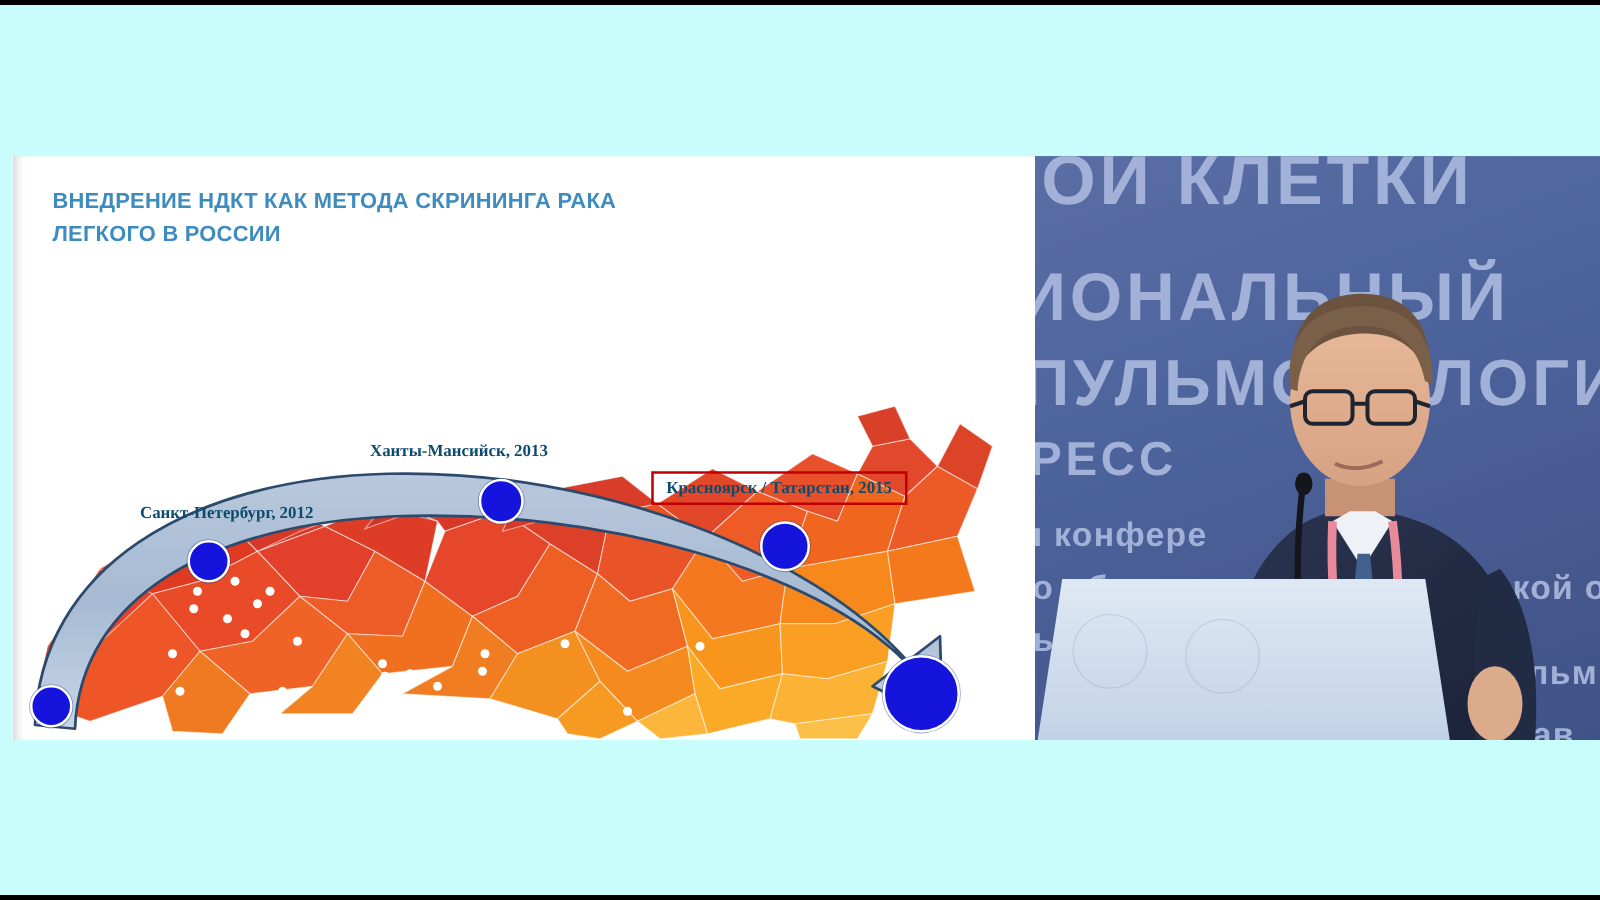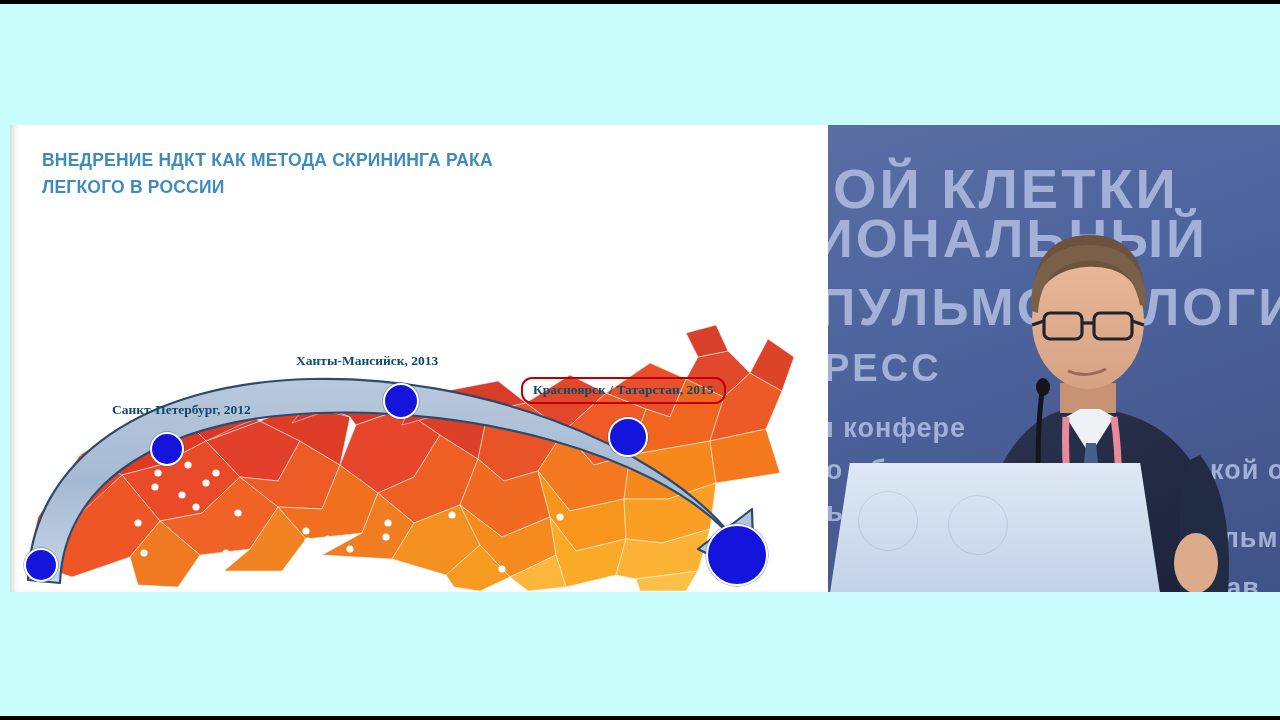--- a/index.html
+++ b/index.html
@@ -105,21 +105,21 @@
     background: linear-gradient(160deg, #5a6ea4 0%, #4d639c 40%, #46598f 75%, #3f5388 100%);
   }
   .wall-text {
     position: absolute;
     color: #aab8dd;
     font-family: "Liberation Sans", sans-serif;
     font-weight: bold;
     white-space: nowrap;
     opacity: .92;
   }
-  #wall-1 { left: 5px;  top: -14px; font-size: 56px; letter-spacing: 3px; margin-top: 45px; }
+  #wall-1 { left: 5px;  top: -14px; font-size: 56px; letter-spacing: 3px; }
   #wall-2 { left: -14px; top: 82px;  font-size: 54px; letter-spacing: 3px; }
   #wall-3 { left: -10px; top: 152px; font-size: 52px; letter-spacing: 3px; }
   #wall-4 { left: -4px;  top: 222px; font-size: 38px; letter-spacing: 3px; }
   #wall-5 { left: -10px; top: 288px; font-size: 27px; letter-spacing: 1px; font-weight: bold; }
   #wall-6 { left: -16px; top: 330px; font-size: 27px; letter-spacing: 1px; }
   #wall-7 { left: -20px; top: 372px; font-size: 27px; letter-spacing: 1px; }
   #wall-8 { left: 382px; top: 330px; font-size: 27px; letter-spacing: 1px; }
   #wall-9 { left: 378px; top: 398px; font-size: 27px; letter-spacing: 1px; }
   #wall-10 { left: 378px; top: 448px; font-size: 27px; letter-spacing: 1px; }
   
@@ -271,21 +271,21 @@
     <div id="slide-title">ВНЕДРЕНИЕ НДКТ КАК МЕТОДА СКРИНИНГА РАКА
 ЛЕГКОГО В РОССИИ</div>
 
     <div id="markers-layer">
         <div class="marker" style="left: 14px; top: 423px; width: 34px; height: 34px; background: rgb(20, 20, 220);"></div>
         <div class="marker" style="left: 140px; top: 307px; width: 34px; height: 34px; background: rgb(20, 20, 220);"></div>
         <div class="city-label" style="left: 70px; top: 277px; margin-left: 32px;">Санкт-Петербург, 2012</div>
         <div class="marker" style="left: 373px; top: 258px; width: 36px; height: 36px; background: rgb(20, 20, 220);"></div>
         <div class="city-label" style="left: 286px; top: 228px;">Ханты-Мансийск, 2013</div>
         <div class="marker" style="left: 598px; top: 292px; width: 40px; height: 40px; background: rgb(20, 20, 220);"></div>
-        <div class="city-label boxed" style="left: 511px; top: 252px; border-color: rgb(192, 0, 0); border-radius: 11px;">Красноярск / Татарстан, 2015</div>
+        <div class="city-label boxed" style="left: 511px; top: 252px; border-color: rgb(192, 0, 0);">Красноярск / Татарстан, 2015</div>
         <div class="marker" style="left: 696px; top: 399px; width: 62px; height: 62px; background: rgb(20, 20, 220);"></div>
       </div>
   </div>
   <div id="slide-shadow"></div>
 
   <div id="video">
     <div id="vid-bg"></div>
 
     <div class="wall-text" id="wall-1">ОЙ КЛЕТКИ</div>
     <div class="wall-text" id="wall-2">ИОНАЛЬНЫЙ</div>

